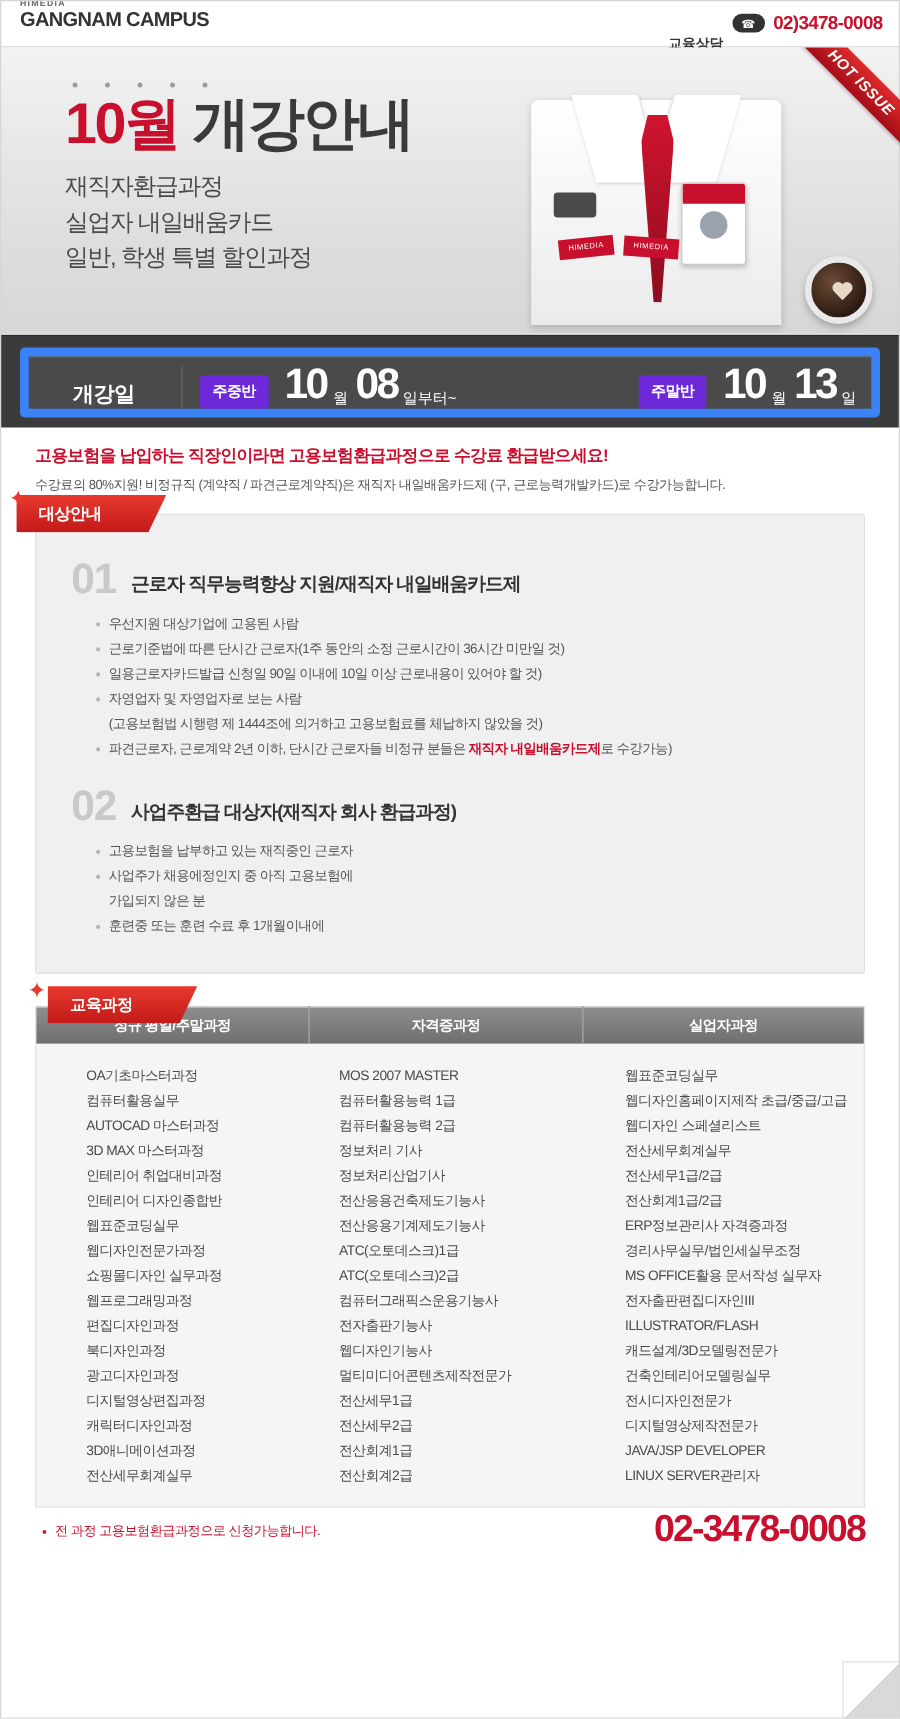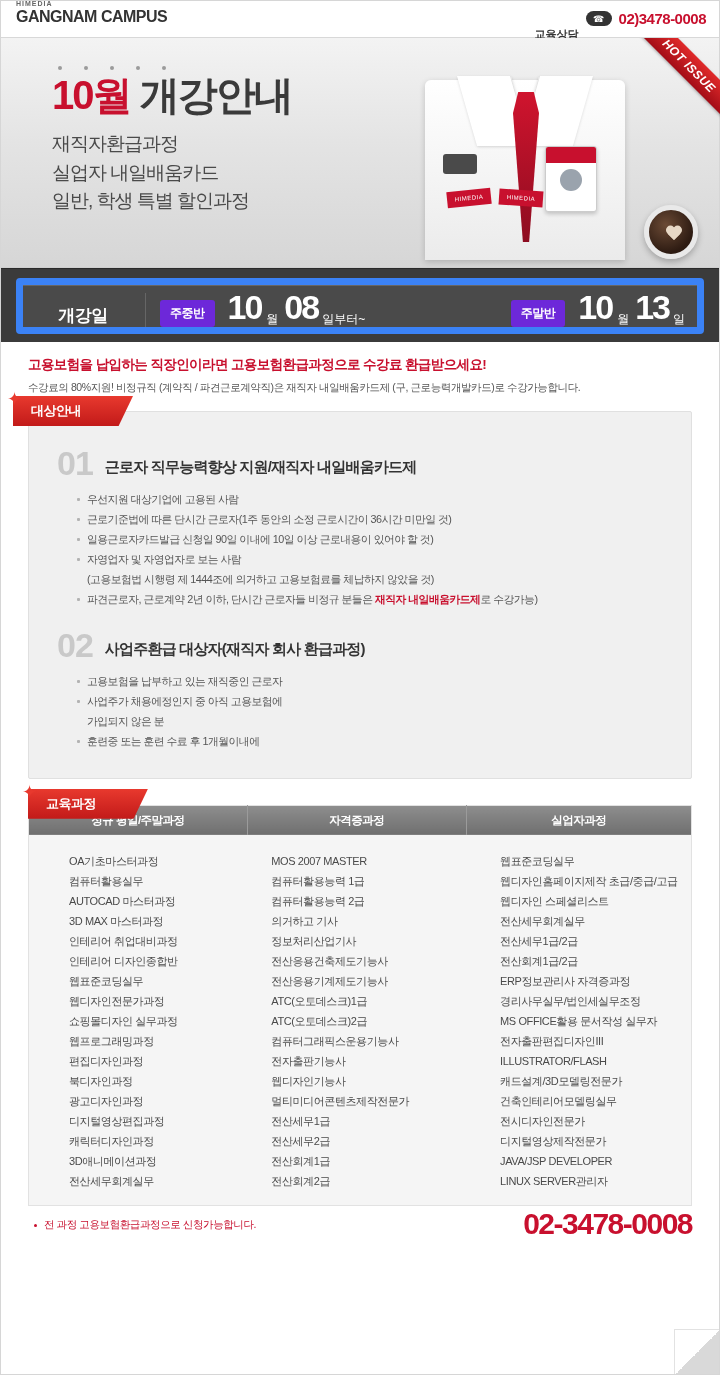--- a/index.html
+++ b/index.html
@@ -33,21 +33,21 @@
 
   
   .hero {
     height:230px; position:relative; overflow:hidden;
     background:linear-gradient(180deg,#f3f3f3 0%, #e4e4e4 45%, #d6d6d6 100%);
     border-bottom:1px solid #cfcfcf;
   }
   .hero-inner { padding:28px 0 0 52px; position:relative; z-index:3; }
   .hero-dots { display:flex; gap:22px; margin-left:6px; margin-bottom:4px; }
   .hero-dots span { width:4px; height:4px; background:#9b9b9b; border-radius:50%; display:block;}
-  .hero-title { font-size:40px; font-weight:bold; letter-spacing:-2px; line-height:1.05; }
+  .hero-title { font-size:46px; font-weight:bold; letter-spacing:-2px; line-height:1.05; }
   .hero-title .red { color:#c8102e; }
   .hero-title .dark { color:#3a3a3a; }
   .hero-sub { margin-top:14px; font-size:19px; color:#4a4a4a; line-height:1.5; letter-spacing:-1px; font-weight:500;}
   .hero-sub div { white-space:nowrap; }
 
   
   .shirt {
     position:absolute; right:95px; top:28px; width:200px; height:195px; z-index:2;
   }
   .shirt-body {
@@ -311,21 +311,21 @@
           <li>사업주가 채용에정인지 중 아직 고용보험에</li>
           <li class="nodot">가입되지 않은 분</li>
           <li>훈련중 또는 훈련 수료 후 1개월이내에</li>
         </ul>
       </div>
     </div>
   </div>
 
   <div class="course-wrap" style="margin-top:26px;">
     <span class="tab-spark" style="left:-6px; top:-24px;">✦</span>
-    <div class="tab" style="left:0; top:-16px;">교육과정</div>
+    <div class="tab" style="left:10px; top:-16px;">교육과정</div>
 
     <table class="ctable" style="margin-top:18px;">
       <thead>
         <tr>
           <th style="width:33%">정규 평일/주말과정</th>
           <th style="width:33%">자격증과정</th>
           <th style="width:34%">실업자과정</th>
         </tr>
       </thead>
       <tbody>
@@ -349,21 +349,21 @@
               <li>캐릭터디자인과정</li>
               <li>3D애니메이션과정</li>
               <li>전산세무회계실무</li>
             </ul>
           </td>
           <td class="col-b">
             <ul>
               <li>MOS 2007 MASTER</li>
               <li>컴퓨터활용능력 1급</li>
               <li>컴퓨터활용능력 2급</li>
-              <li>의거하고 기사</li>
+              <li>정보처리 기사</li>
               <li>정보처리산업기사</li>
               <li>전산응용건축제도기능사</li>
               <li>전산응용기계제도기능사</li>
               <li>ATC(오토데스크)1급</li>
               <li>ATC(오토데스크)2급</li>
               <li>컴퓨터그래픽스운용기능사</li>
               <li>전자출판기능사</li>
               <li>웹디자인기능사</li>
               <li>멀티미디어콘텐츠제작전문가</li>
               <li>전산세무1급</li>

